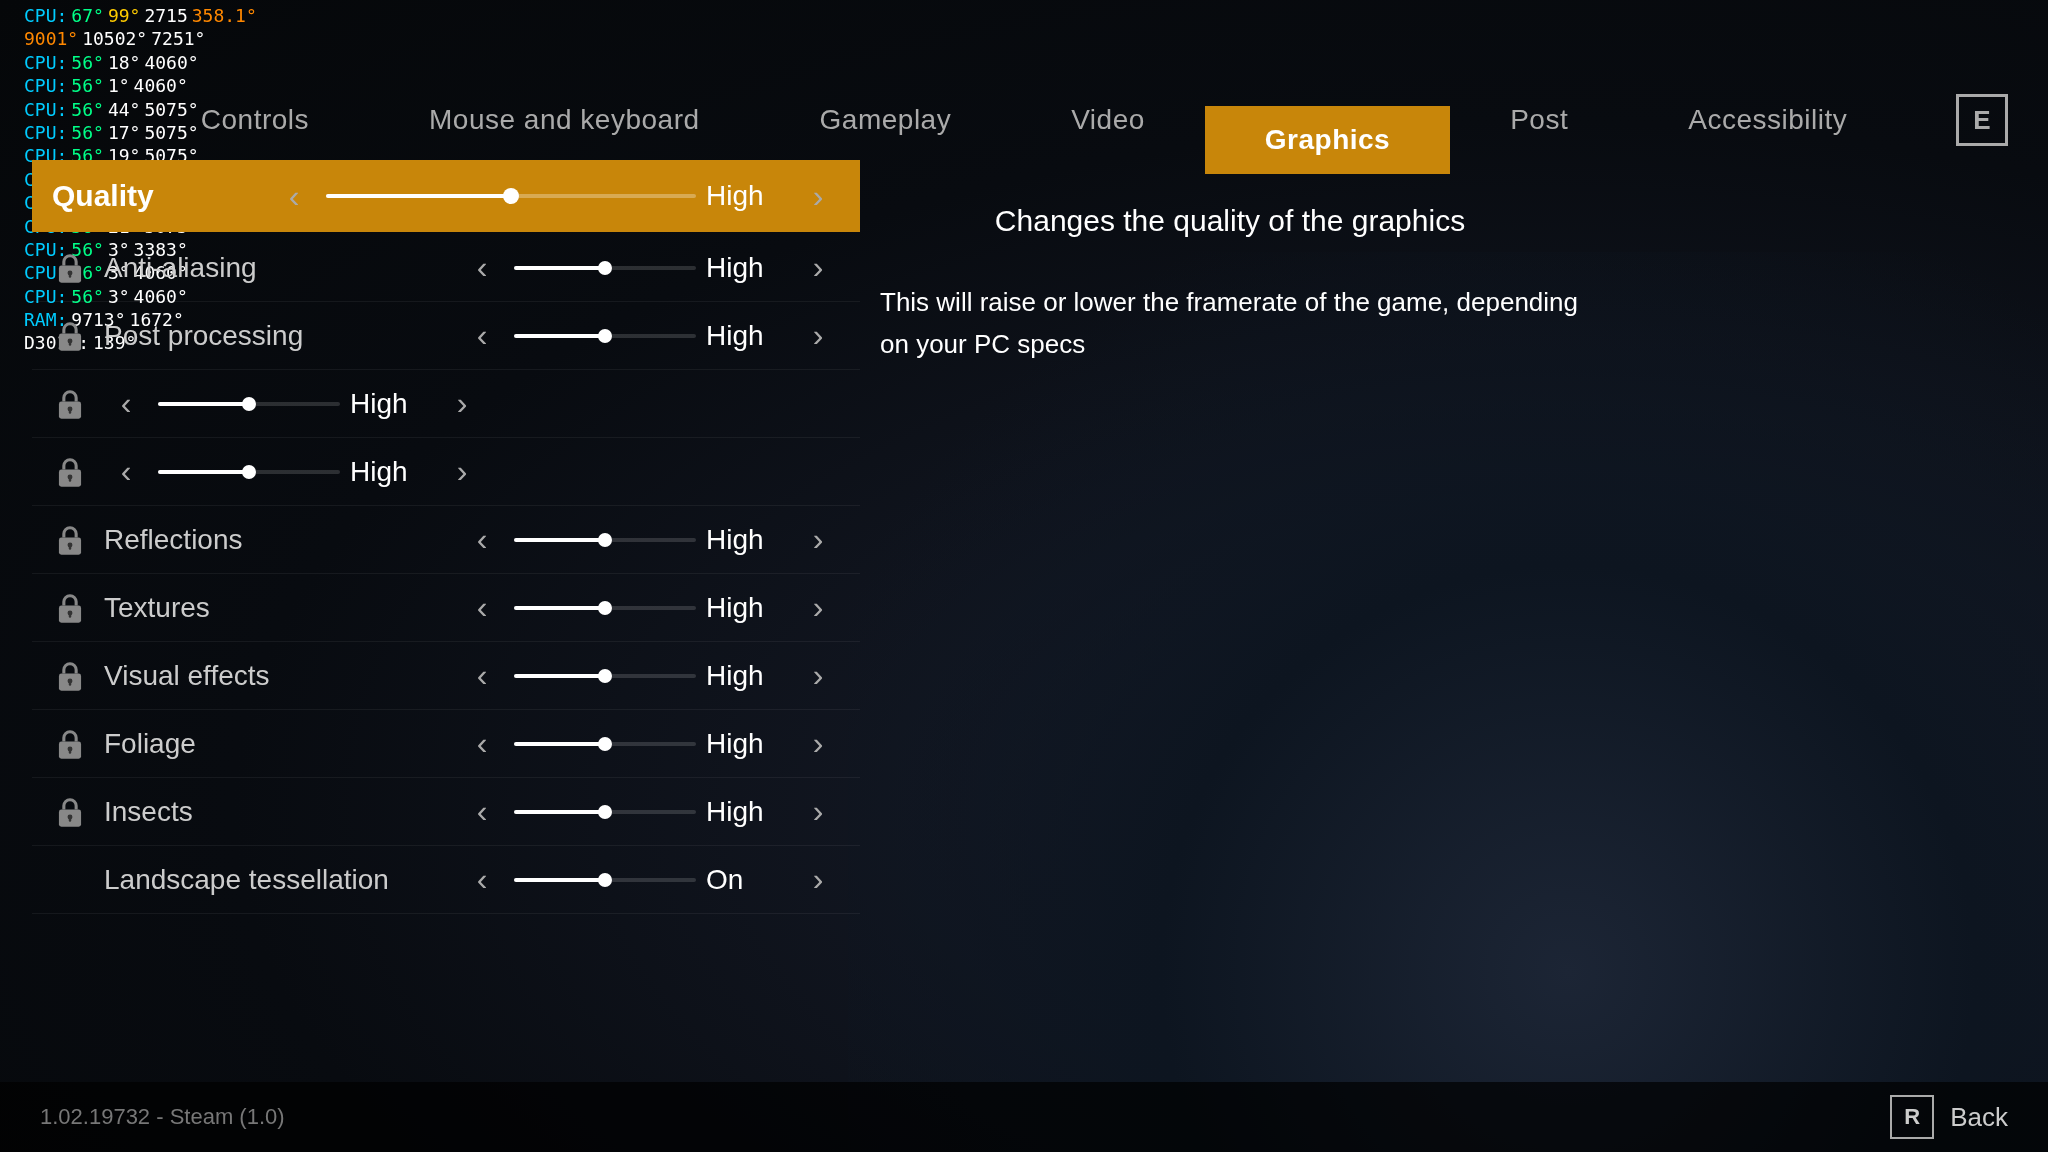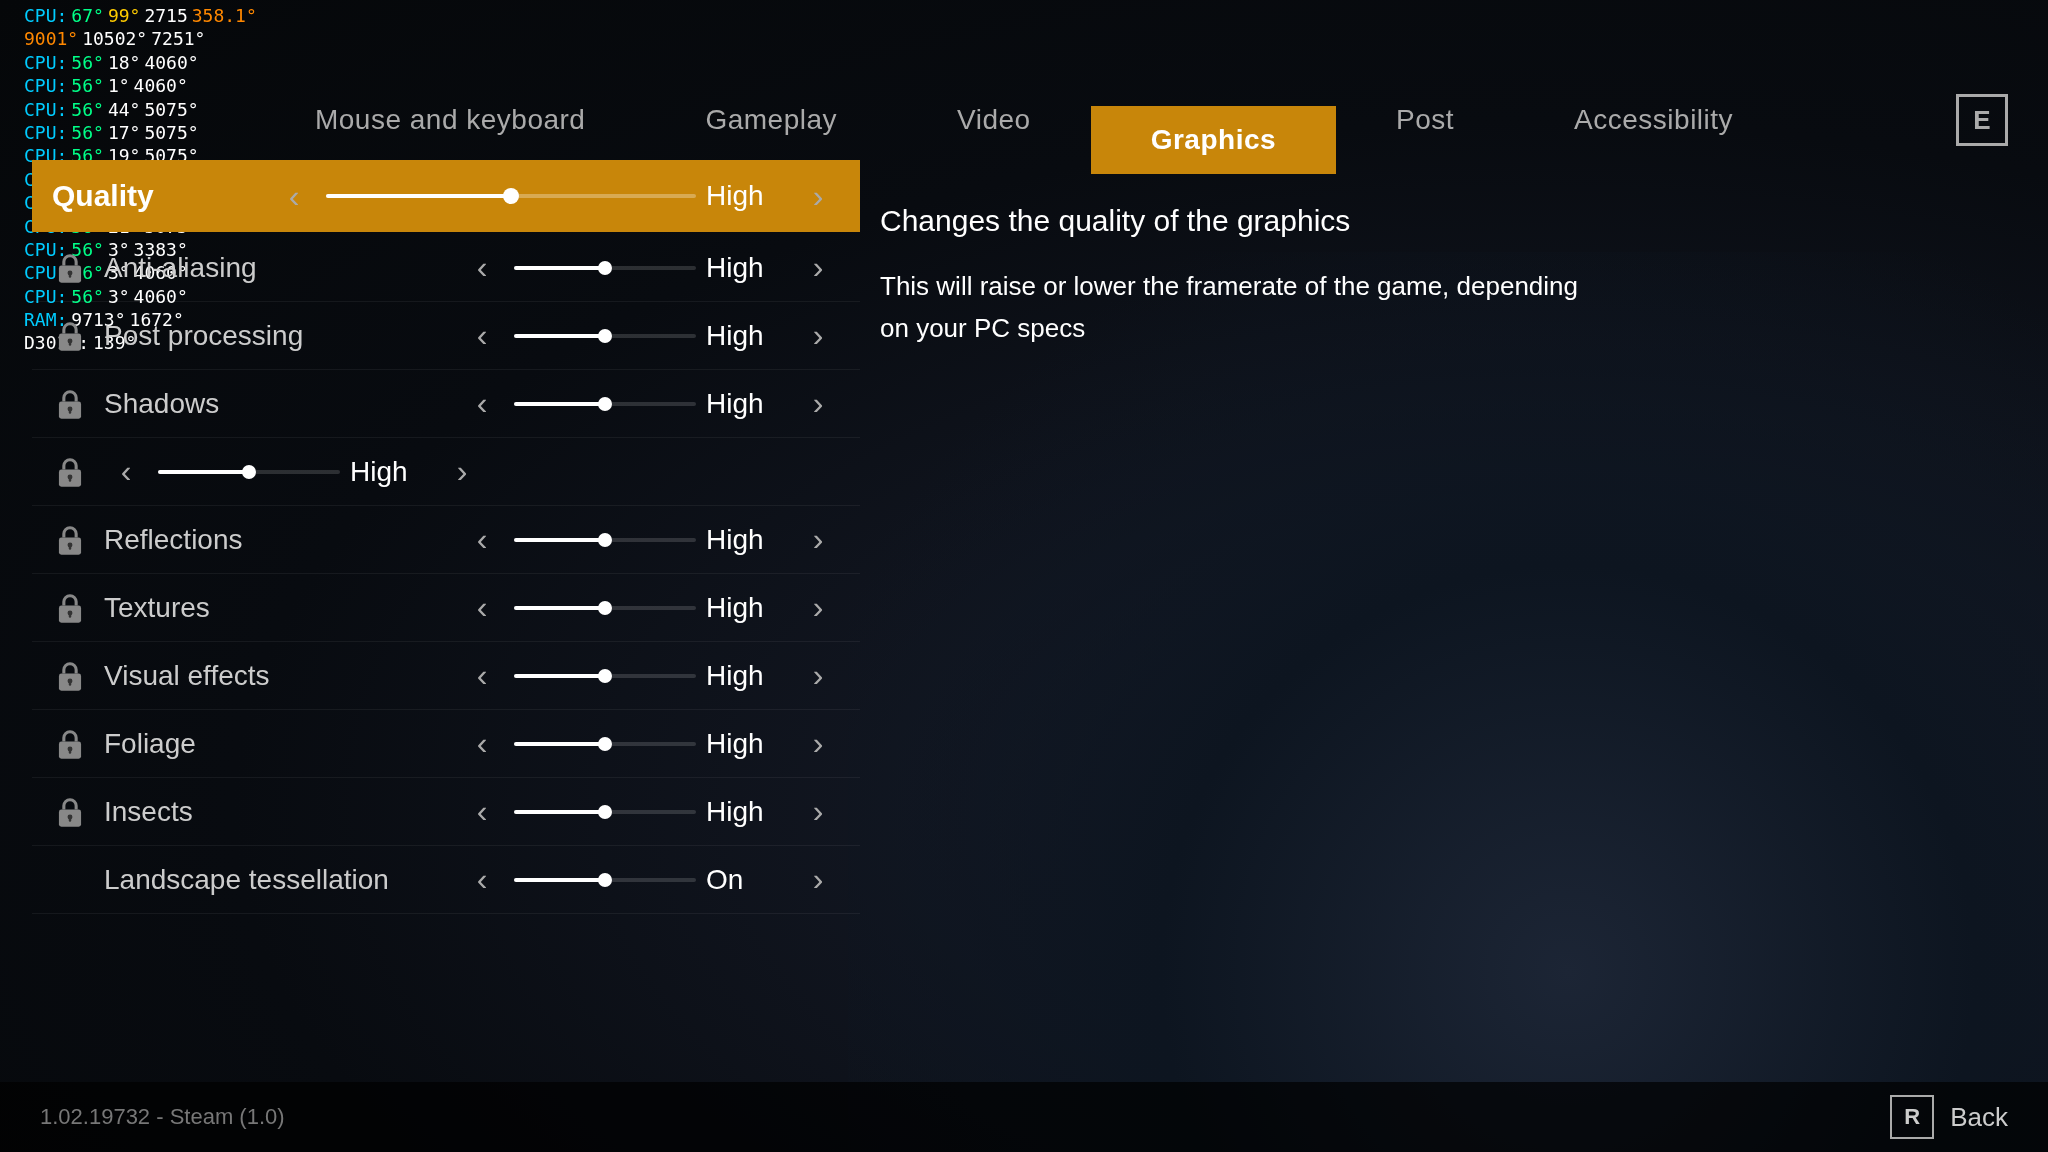--- a/index.html
+++ b/index.html
@@ -187,22 +187,23 @@
       position: absolute;
       top: 200px;
       left: 880px;
       width: 700px;
       z-index: 20;
     }
     .desc-title {
       font-size: 30px;
       color: #ffffff;
       font-weight: 500;
-      margin-bottom: 24px;
+      margin-bottom: 40px;
       line-height: 1.4;
+      text-align: center;
     }
     .desc-body {
       font-size: 26px;
       color: #ffffff;
       line-height: 1.6;
     }
 
     
     .bottom-bar {
       position: absolute;
@@ -357,20 +358,21 @@
       <span class="hud-white"> 9713°</span>
       <span class="hud-white"> 1672°</span>
     </div>
   <div class="hud-line">
       <span class="hud-white">D3012:</span>
       <span class="hud-white"> 139°</span>
     </div>
 </div>
 
 <nav class="nav-bar">
+  <div class="nav-item">Controls</div>
   <div class="nav-item">Mouse and keyboard</div>
   <div class="nav-item">Gameplay</div>
   <div class="nav-item">Video</div>
   <div class="nav-item active">Graphics</div>
   <div class="nav-item">Post</div>
   <div class="nav-item">Accessibility</div>
   <div class="nav-icon-e">E</div>
 </nav>
 
 <div class="main-content">
@@ -432,21 +434,20 @@
 
   <div class="setting-row">
     <div class="lock-icon">
       <svg viewBox="0 0 22 26" fill="none" xmlns="http://www.w3.org/2000/svg">
         <rect x="2" y="11" width="18" height="14" rx="2" fill="#888"></rect>
         <path d="M6 11V8a5 5 0 0110 0v3" stroke="#888" stroke-width="2.5" fill="none"></path>
         <circle cx="11" cy="17" r="2" fill="#333"></circle>
         <rect x="10" y="17" width="2" height="4" rx="1" fill="#333"></rect>
       </svg>
     </div>
-    <span class="setting-label">Shadows</span>
     <div class="value-control">
       <div class="arrow-btn">‹</div>
       <div class="slider-track">
         <div class="slider-fill" style="width:50%"></div>
         <div class="slider-dot" style="left:50%"></div>
       </div>
       <span class="value-label">High</span>
       <div class="arrow-btn">›</div>
     </div>
   </div>

